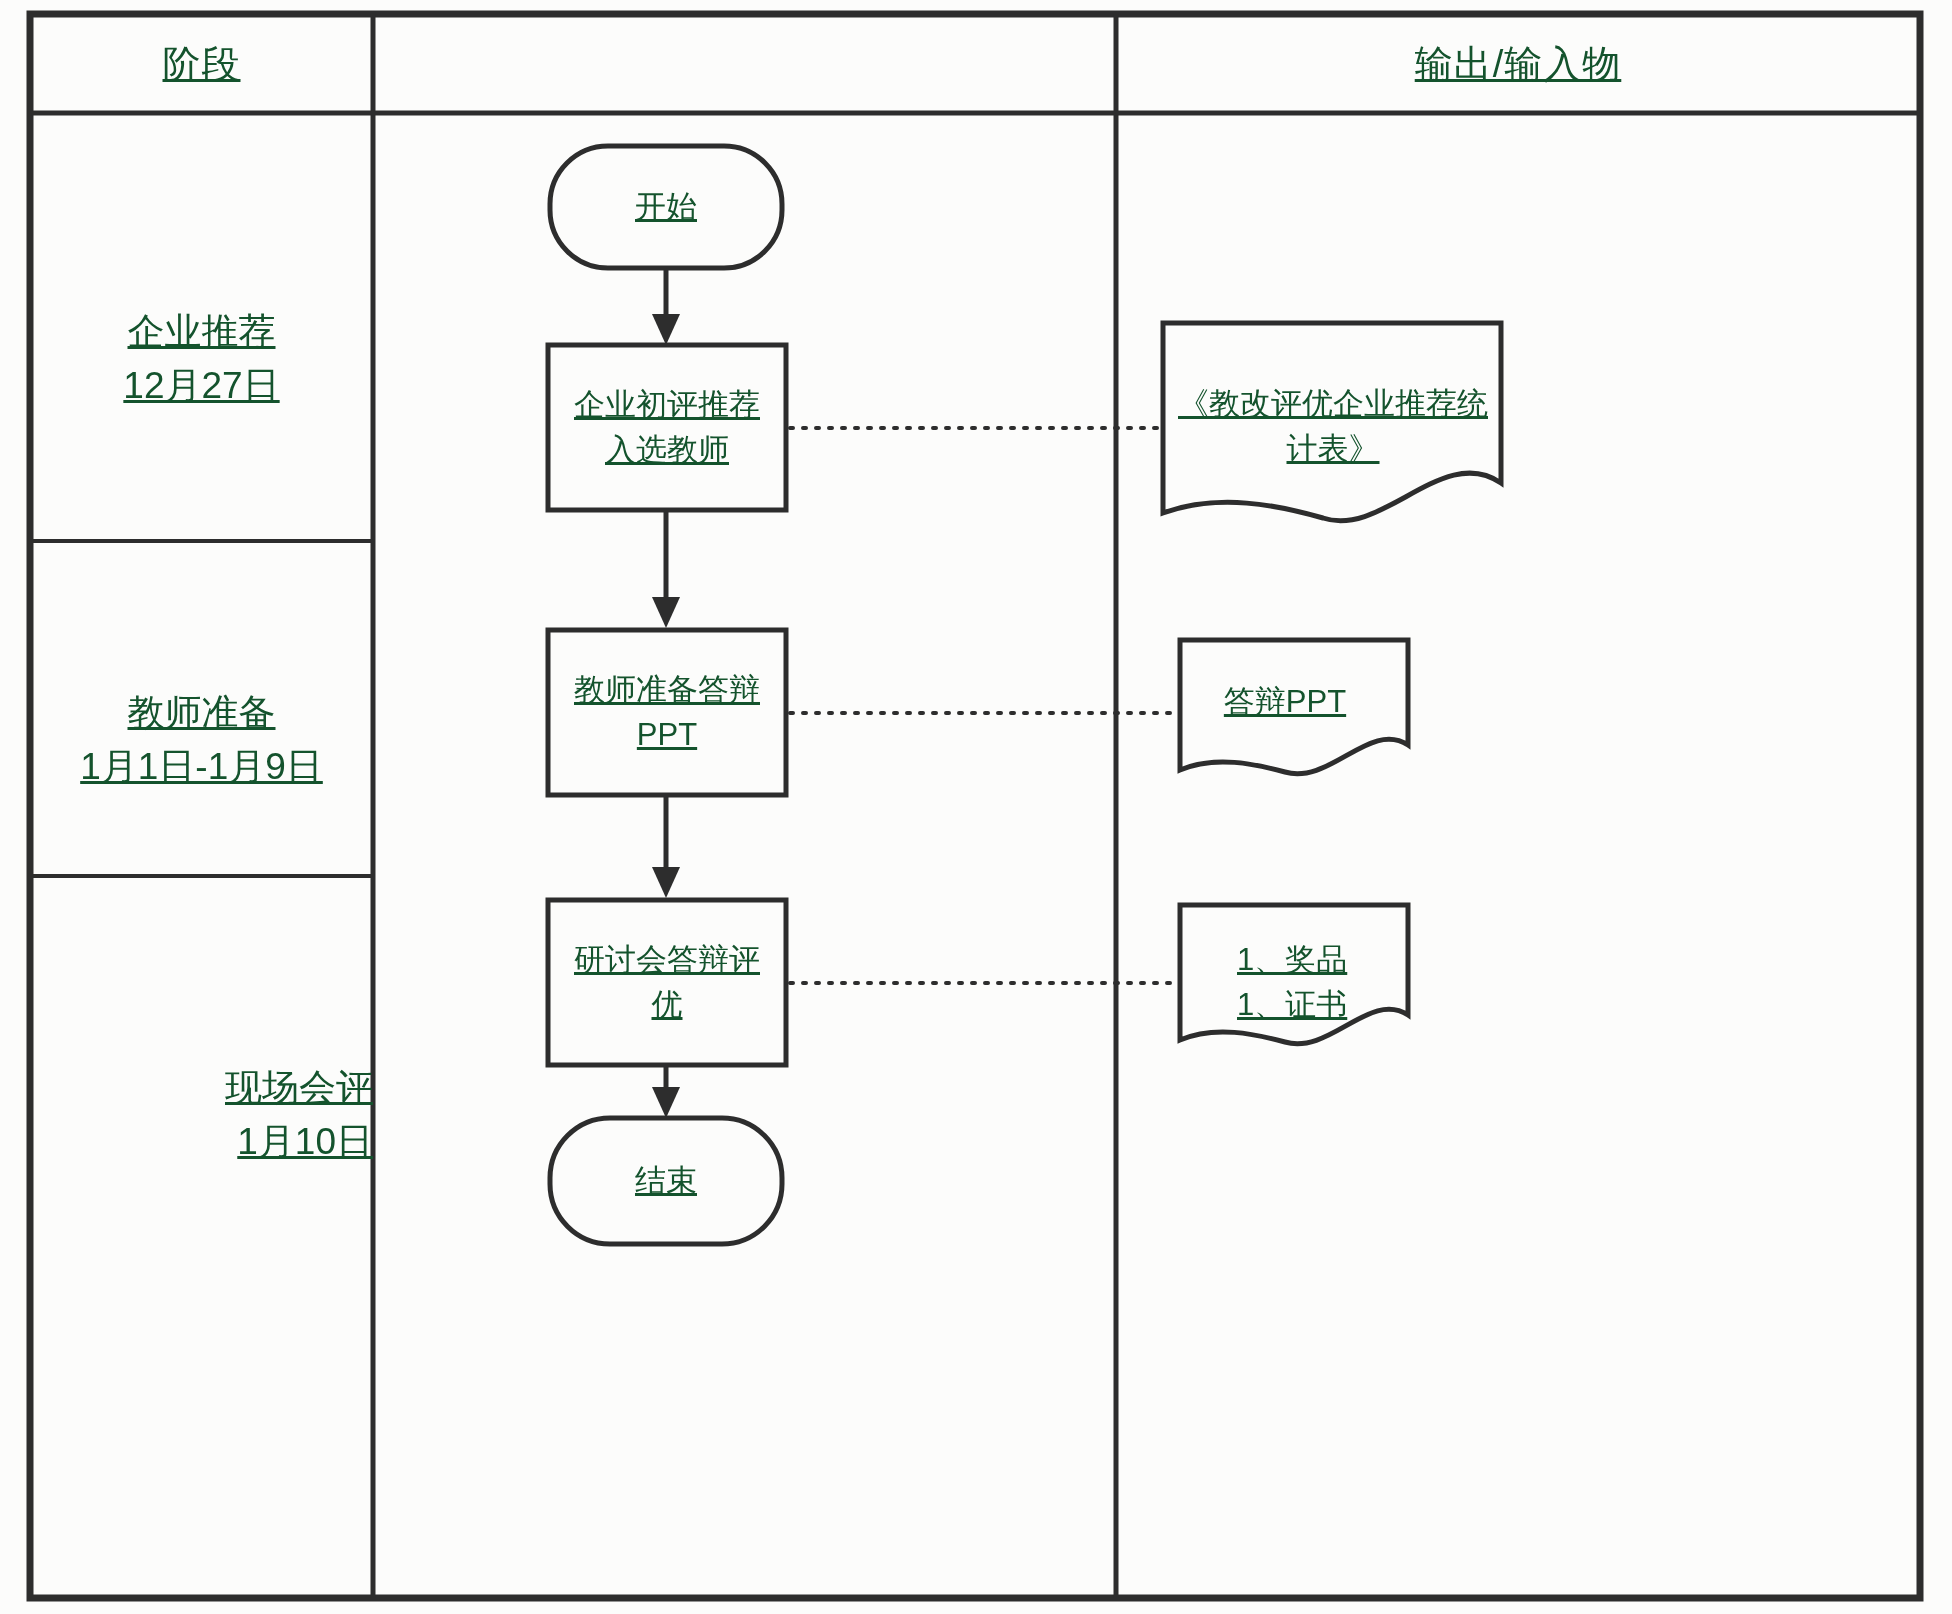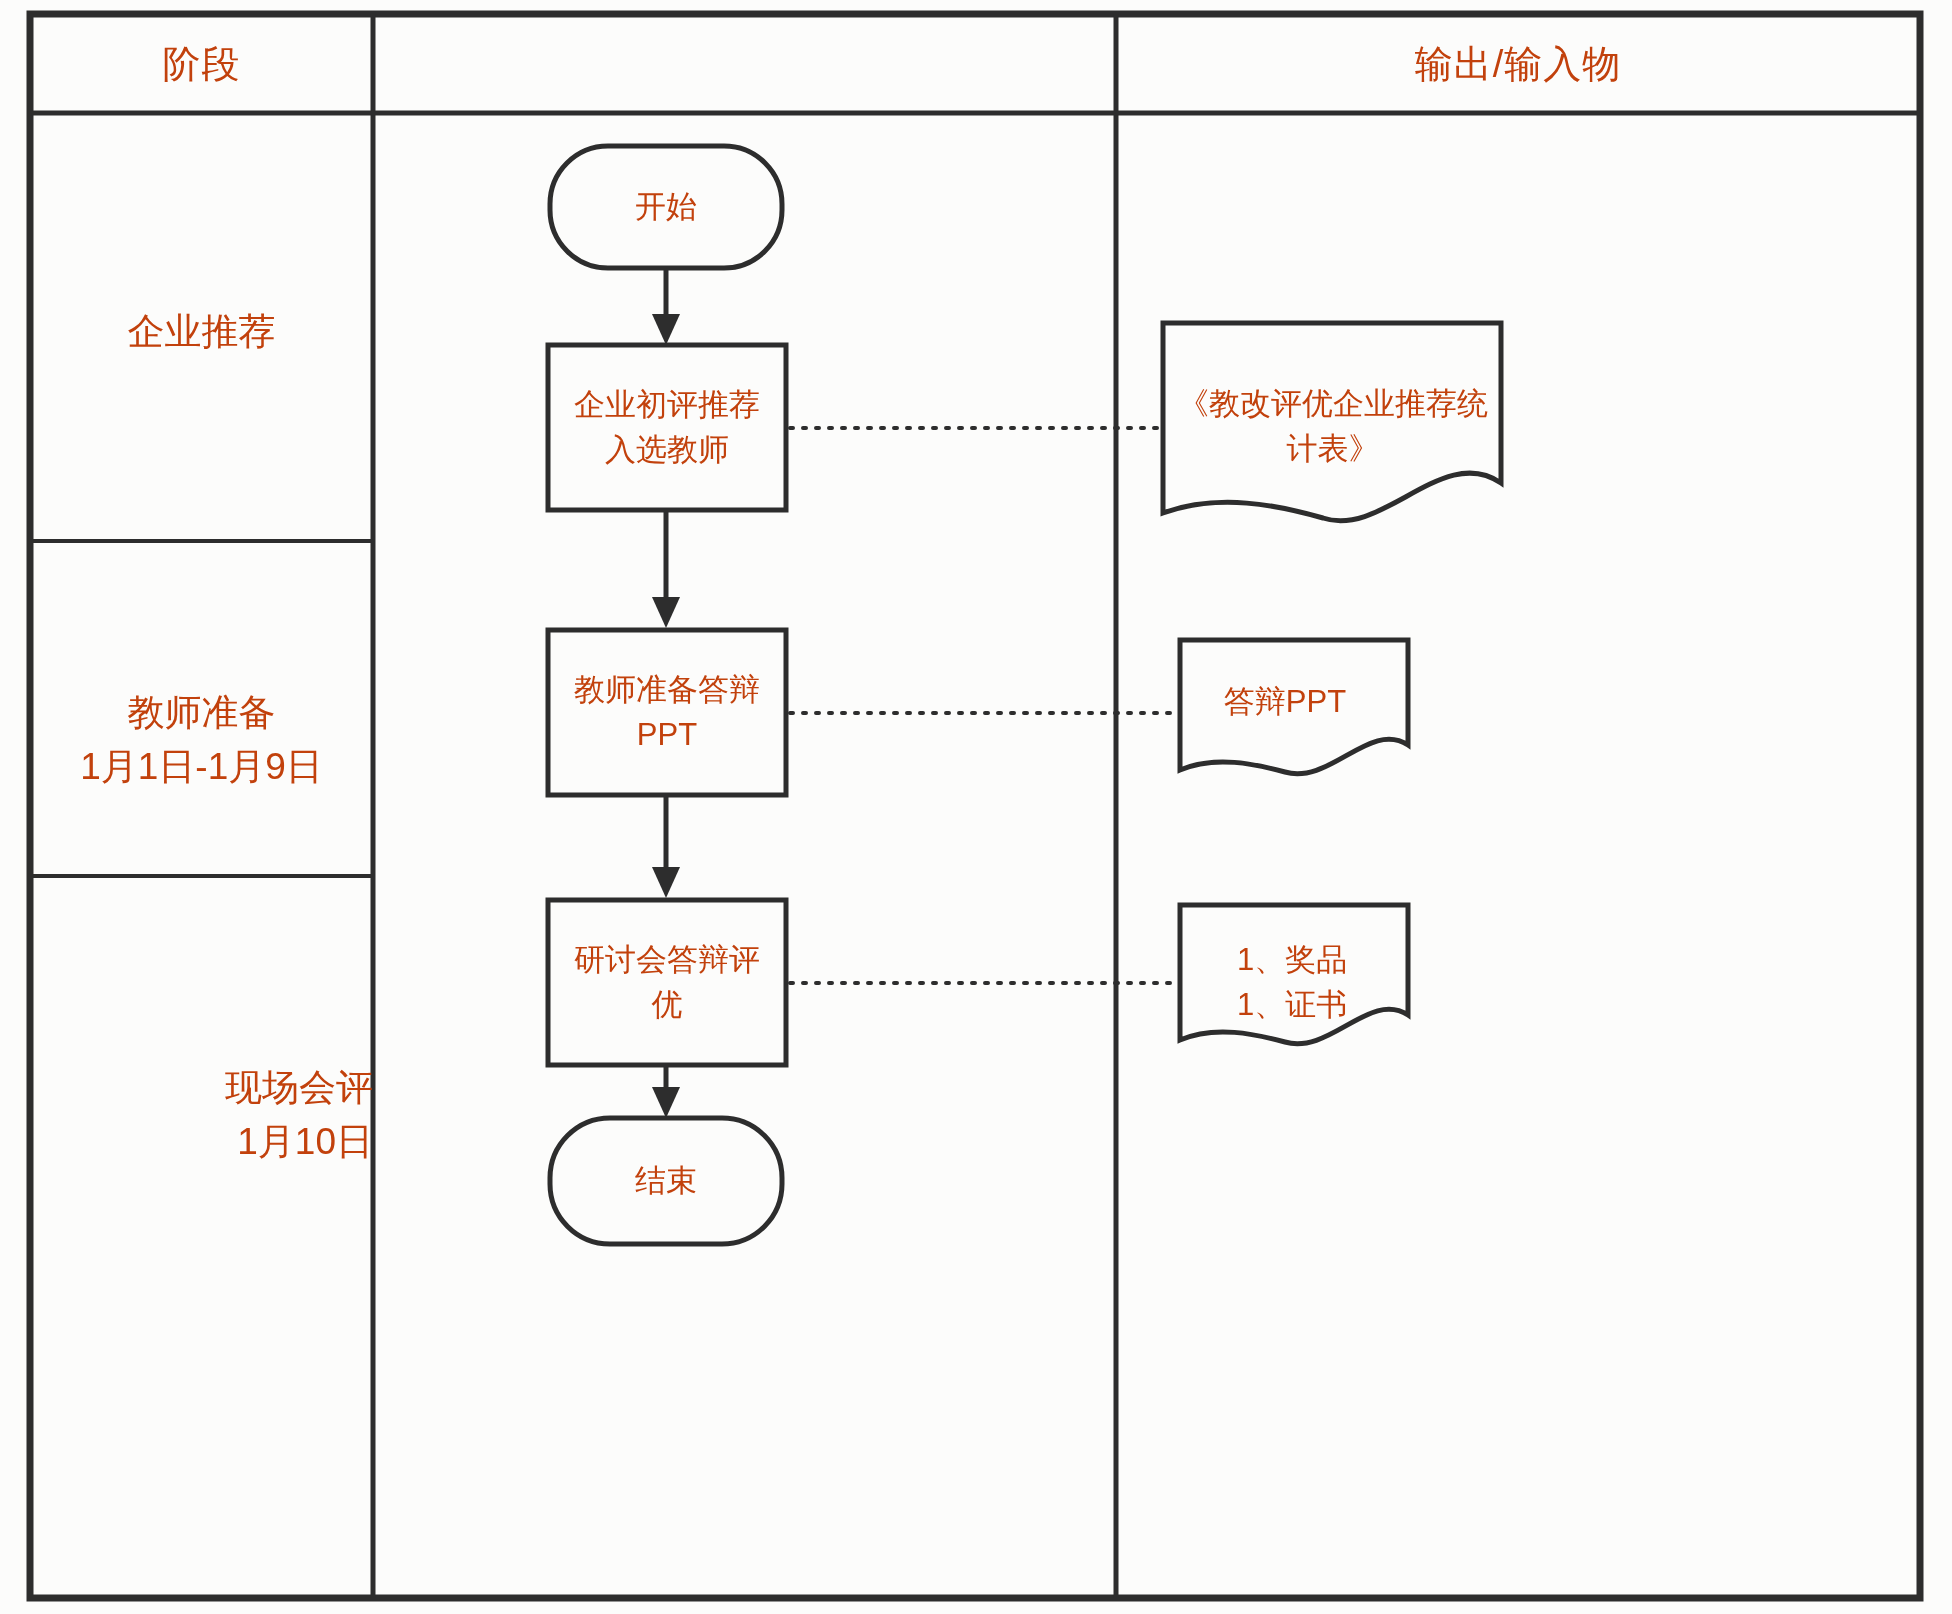--- a/index.html
+++ b/index.html
@@ -15,22 +15,23 @@
     background:#fcfcfb;
     overflow:hidden;
   }
   svg.layer {
     position:absolute;
     left:0; top:0;
     width:1952px; height:1614px;
   }
   .txt {
     position:absolute;
-    color:#c2410c;
+    color:#14532d;
     line-height:1.45;
+    text-decoration:underline;
   }
   .center {
     display:flex;
     align-items:center;
     justify-content:center;
     text-align:center;
   }
   .header-cell { font-size:38px; letter-spacing:1px; }
   .phase-cell  { font-size:37px;margin-top:33px; }
   .flow-label  { font-size:31px;text-align:center; }
@@ -79,20 +80,21 @@
       <polygon points="666,898 652,867 680,867"></polygon>
       <polygon points="666,1118 652,1087 680,1087"></polygon>
     </g>
   </svg>
 
   <div class="txt center header-cell" style="left:30px; top:30px; width:343px; height:70px;">阶段</div>
   <div class="txt center header-cell" style="left:1116px; top:30px; width:804px; height:70px;">输出/输入物</div>
 
   <div class="txt phase-cell" style="left:30px; top:272px; width:343px; text-align:center;">
     <div>企业推荐</div>
+    <div>12月27日</div>
   </div>
   <div class="txt phase-cell" style="left:30px; top:653px; width:343px; text-align:center;">
     <div>教师准备</div>
     <div>1月1日-1月9日</div>
   </div>
   <div class="txt phase-cell" style="left:30px; top:1028px; width:343px; text-align:right;">
     <div>现场会评</div>
     <div>1月10日</div>
   </div>
 

